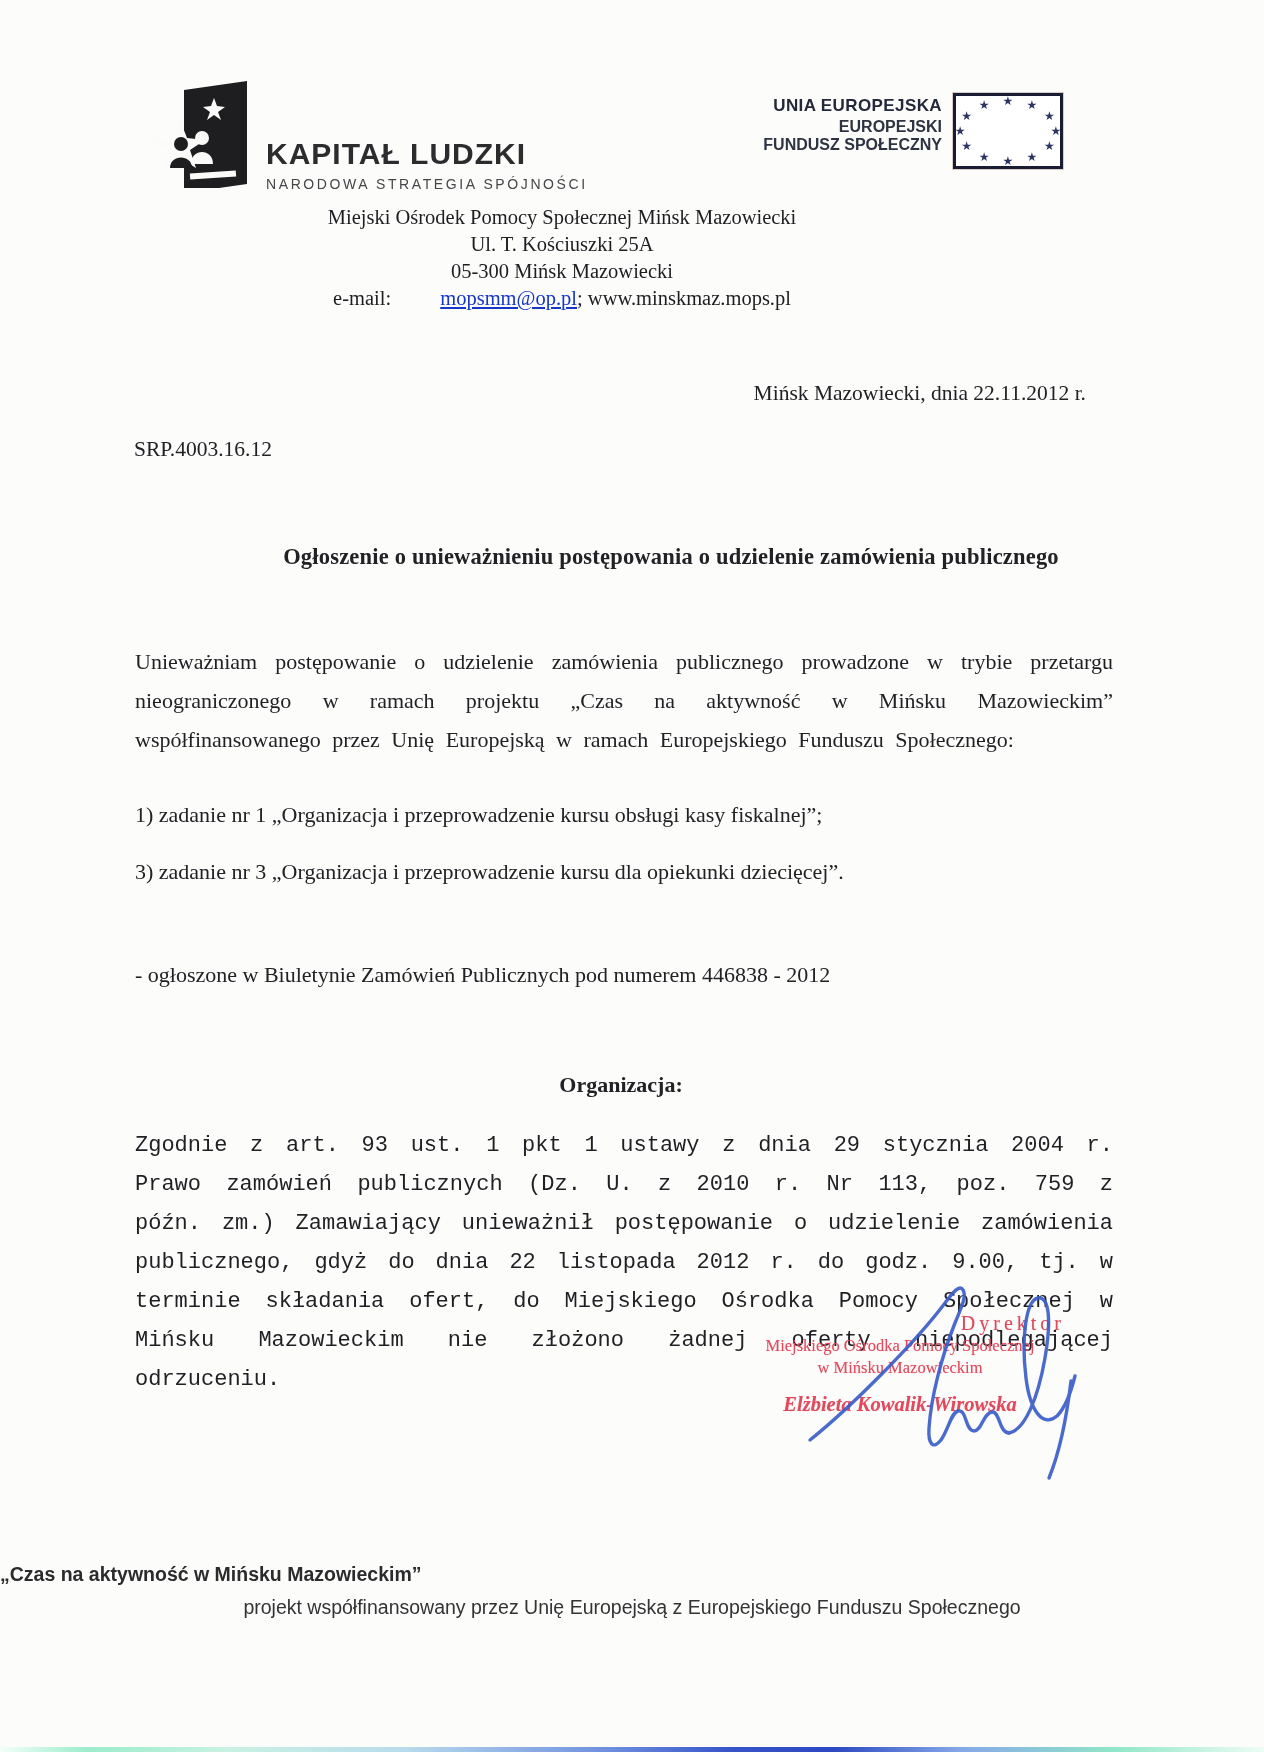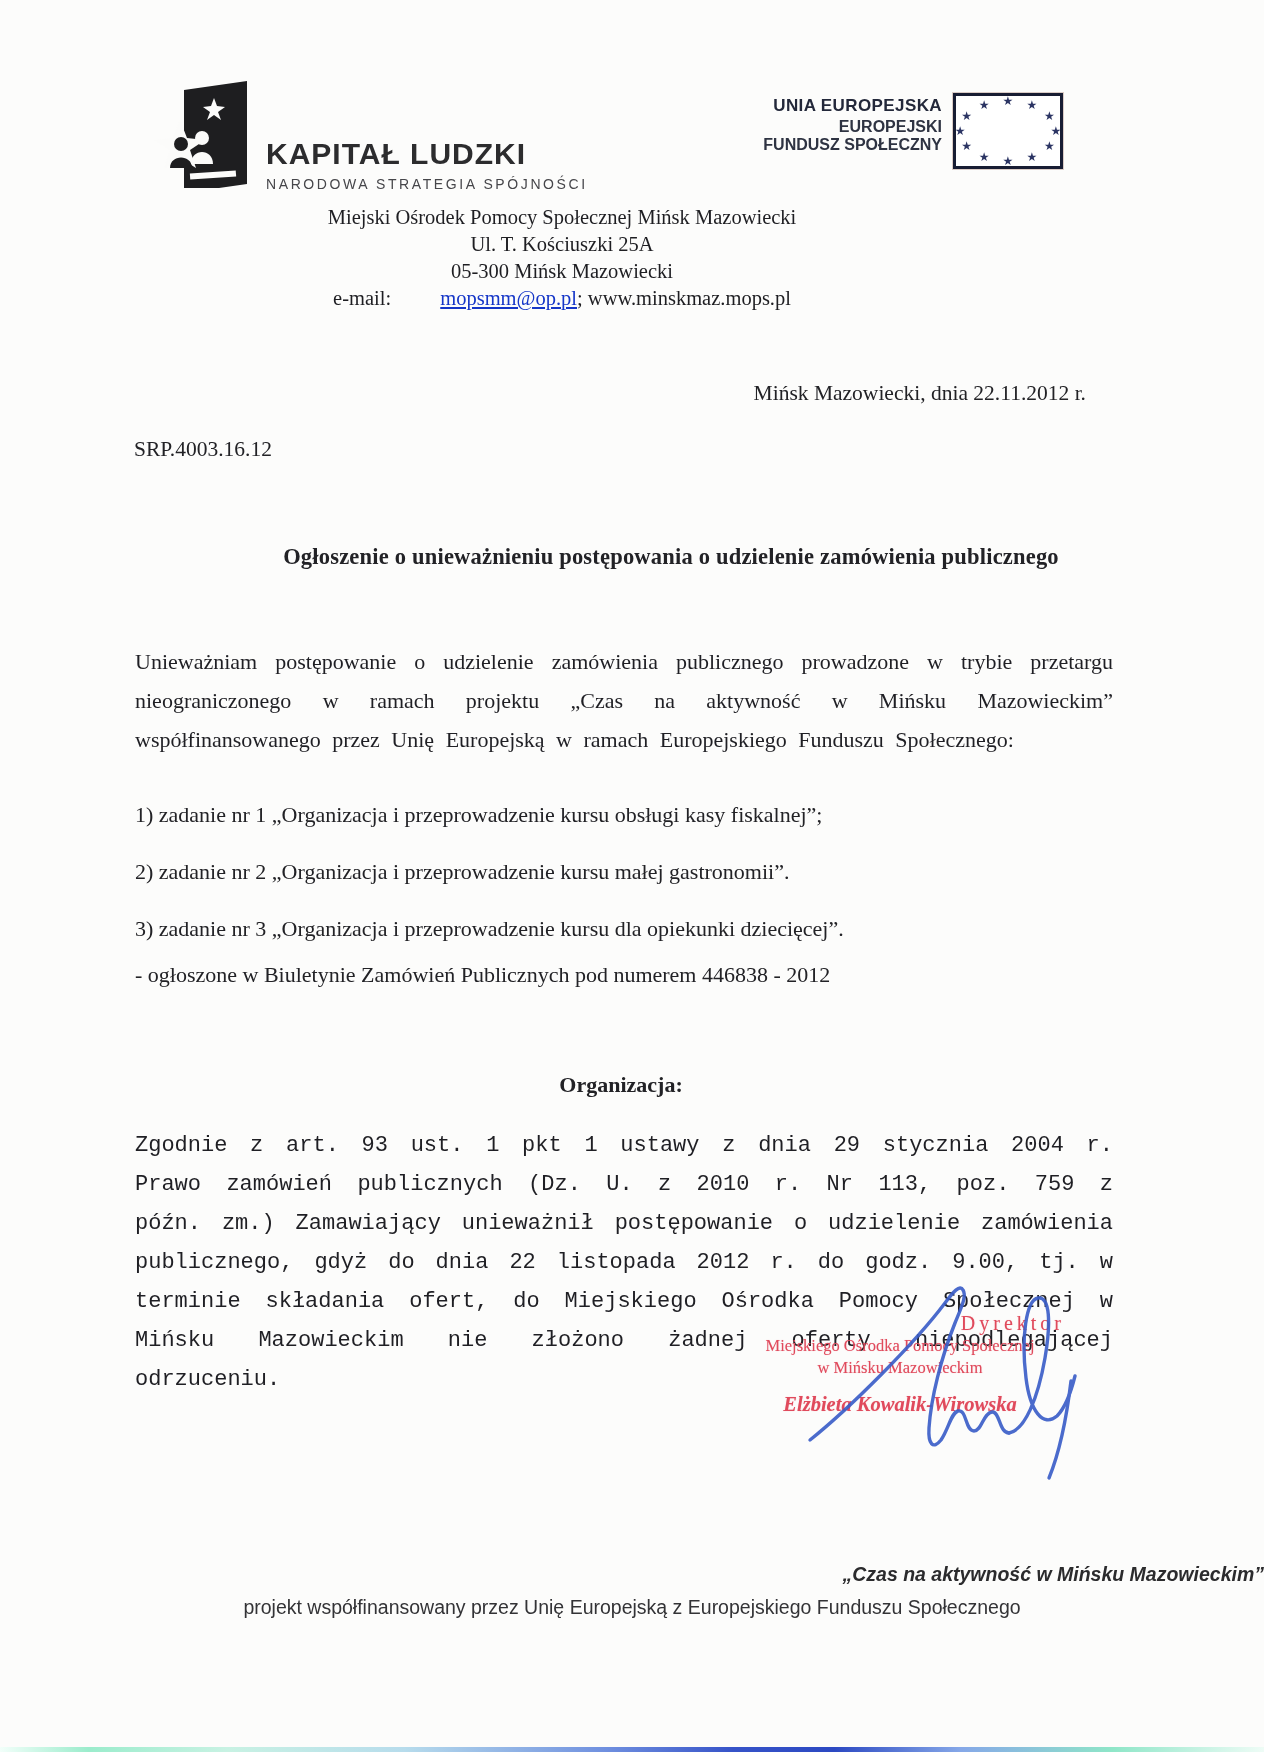--- a/index.html
+++ b/index.html
@@ -41,22 +41,22 @@
   .justification{left:135px;top:1126px;width:978px;font-family:Liberation Mono, monospace;}
   
   .stamp{left:735px;top:1312px;width:330px;text-align:center;
          text-shadow:0 0 1px rgba(225,70,90,.35);}
   .stamp-l1{font-size:20px;font-weight:normal;letter-spacing:4px;text-align:right;}
   .stamp-l2,.stamp-l3{font-size:16.5px;line-height:22px;}
   .stamp-name{font-size:20.5px;font-style:italic;font-weight:bold;margin-top:14px;}
   .ink{left:795px;top:1248px;}
   .ink svg{display:block;}
   
-  .footer1{left:0;top:1563px;width:1264px;text-align:right;
-           font-family:"Liberation Sans",sans-serif;font-size:19.5px;font-weight:bold;color:#2b2b2d;font-style:italic;}
+  .footer1{left:0;top:1563px;width:1264px;text-align:left;
+           font-family:"Liberation Sans",sans-serif;font-size:19.5px;font-weight:bold;color:#2b2b2d;}
   .footer2{left:0;top:1596px;width:1264px;text-align:center;
            font-family:"Liberation Sans",sans-serif;font-size:19.5px;color:#333336;}
   
   .scan-strip{left:0;bottom:0;width:1264px;height:5px;
     background:linear-gradient(90deg,
       #f2fffa 0%, #9beccc 7%, #c8f2e3 18%, #b7dcec 32%, #6f8fdf 48%,
       #3653c8 58%, #2c49c2 66%, #86a8e8 76%, #8fe6c8 88%, #eefcf6 100%);}
 </style>
 </head>
 <body>
@@ -109,21 +109,20 @@
 
 <div class="abs date-line">Mińsk Mazowiecki, dnia 22.11.2012 r.</div>
 <div class="abs reference">SRP.4003.16.12</div>
 
 <div class="abs doc-title">Ogłoszenie o unieważnieniu postępowania o udzielenie zamówienia publicznego</div>
 
 <div class="abs para intro">Unieważniam postępowanie o udzielenie zamówienia publicznego prowadzone w trybie przetargu nieograniczonego w ramach projektu „Czas na aktywność  w Mińsku Mazowieckim” współfinansowanego  przez Unię Europejską w ramach Europejskiego Funduszu Społecznego:</div>
 
 <div class="abs tasks">
   <p>1) zadanie nr 1 „Organizacja i przeprowadzenie kursu obsługi kasy fiskalnej”;</p>
-  <p>2) zadanie nr 2 „Organizacja i przeprowadzenie kursu małej gastronomii”.</p>
   <p>3) zadanie nr 3 „Organizacja i przeprowadzenie kursu dla opiekunki dziecięcej”.</p>
 </div>
 
 <div class="abs bulletin">- ogłoszone w Biuletynie Zamówień Publicznych  pod numerem 446838 - 2012</div>
 
 <div class="abs just-head">Organizacja:</div>
 <div class="abs para justification">Zgodnie z art. 93 ust. 1 pkt 1 ustawy z dnia 29 stycznia 2004 r. Prawo zamówień publicznych (Dz. U. z 2010 r. Nr 113, poz. 759 z późn. zm.) Zamawiający unieważnił postępowanie o udzielenie zamówienia publicznego, gdyż do dnia 22 listopada 2012 r. do godz. 9.00, tj. w terminie składania ofert, do Miejskiego Ośrodka Pomocy Społecznej w Mińsku Mazowieckim  nie złożono żadnej oferty niepodlegającej odrzuceniu.</div>
 
 <div class="abs stamp" style="color: rgb(224, 74, 92);">
   <div class="stamp-l1">Dyrektor</div>

